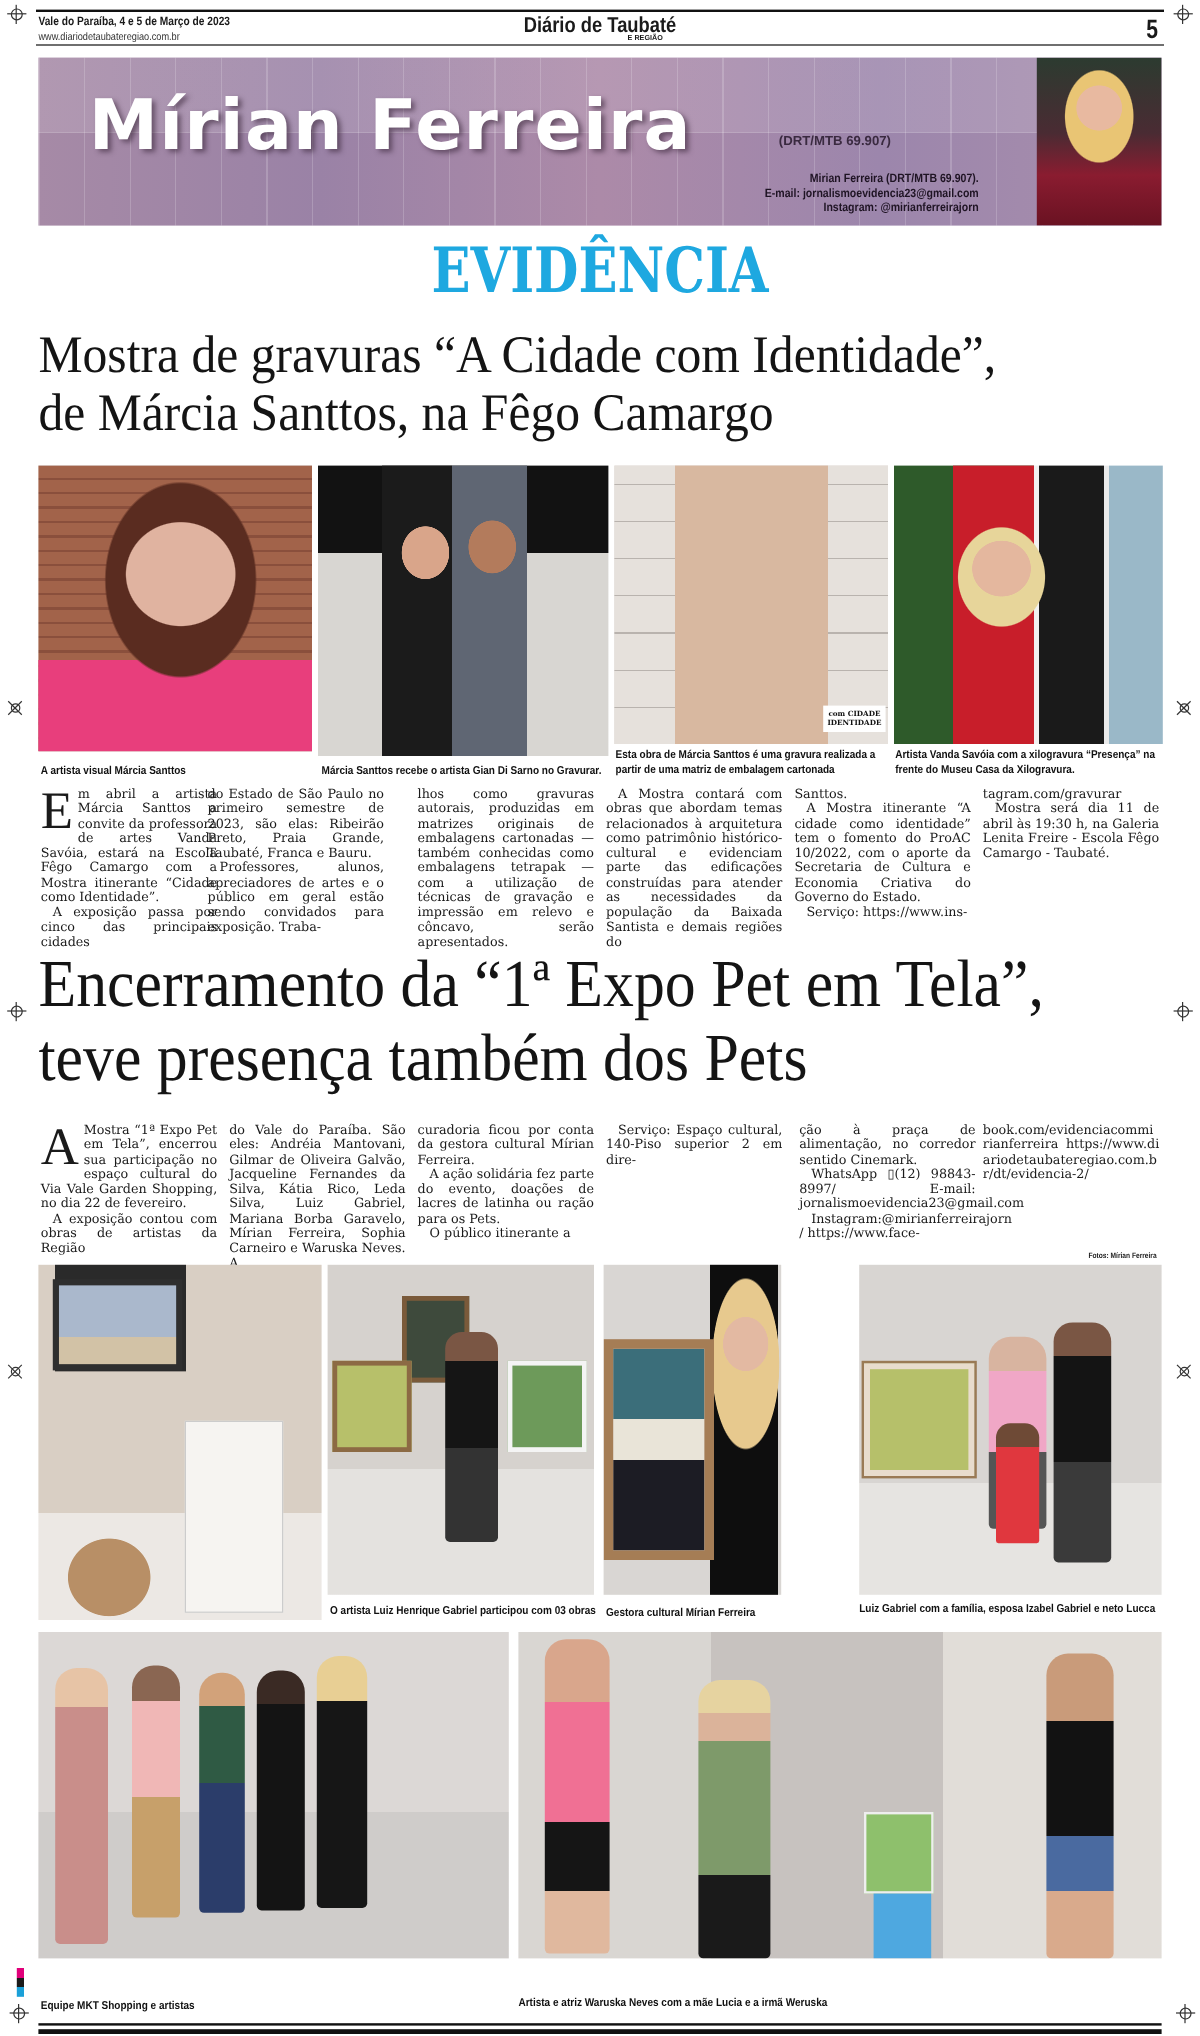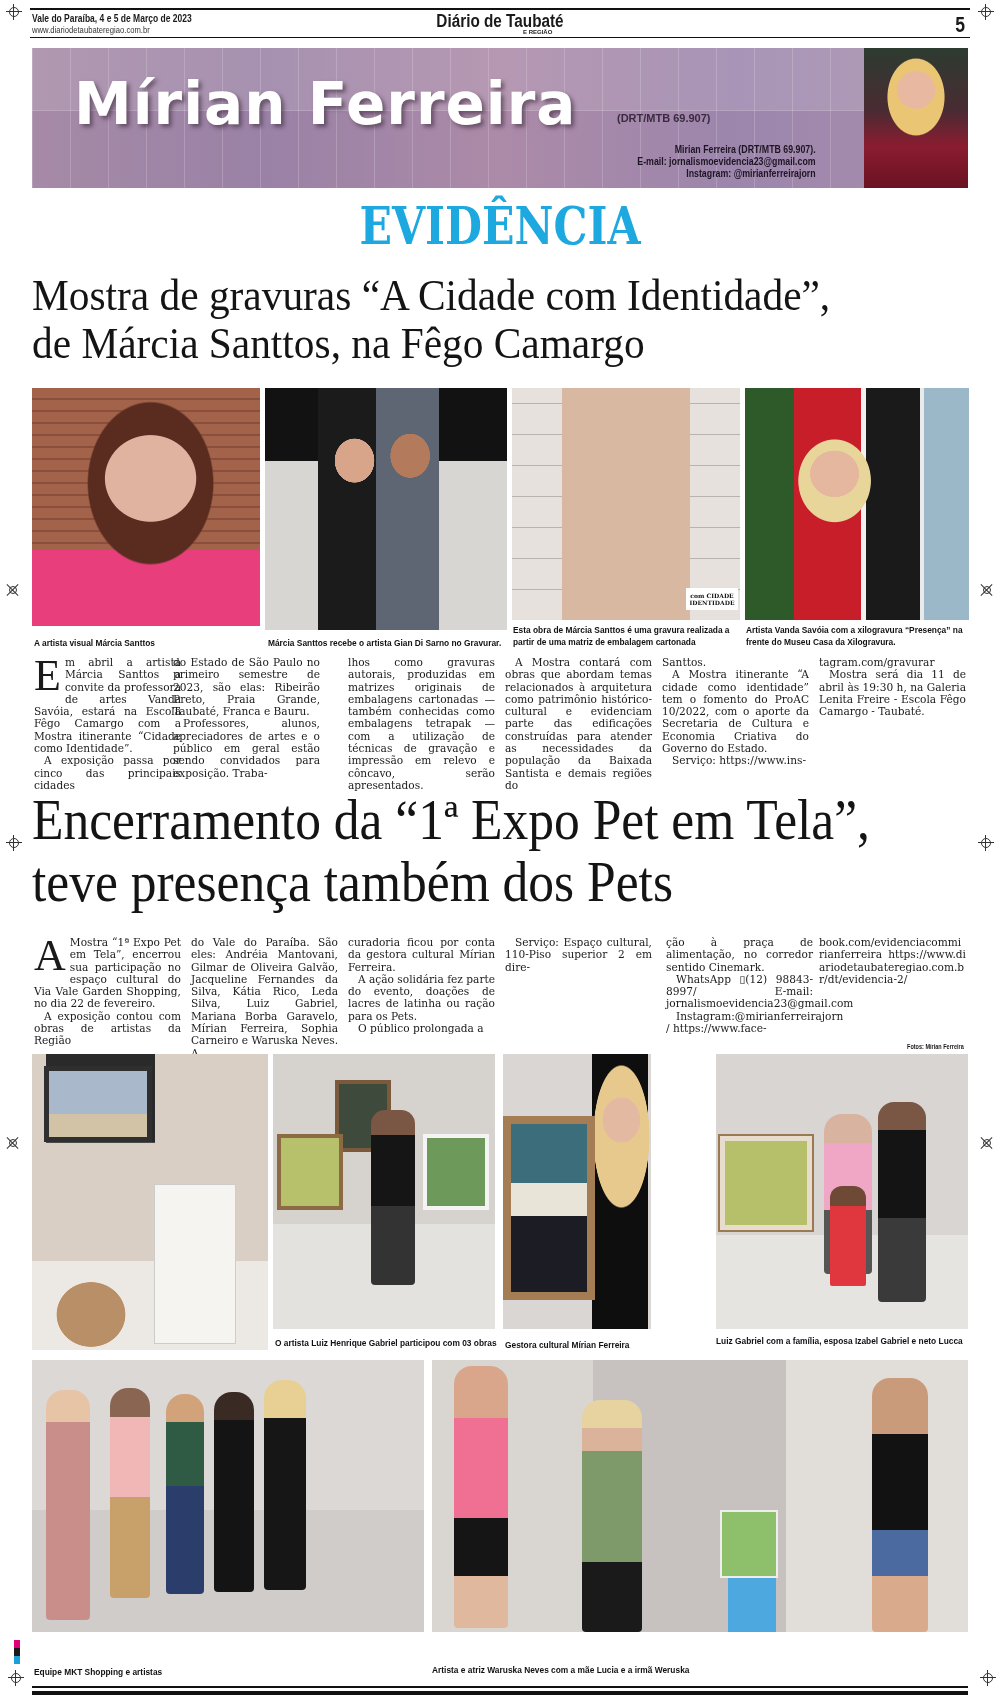--- a/index.html
+++ b/index.html
@@ -23,21 +23,21 @@
   .hdr-sub { position: absolute; left: 493px; top: 19px; font: bold 6px "Liberation Sans", sans-serif; }
   .hdr-page { position: absolute; right: 4px; top: 2px; font: bold 22px "Liberation Sans", sans-serif; transform: scaleX(0.8); }
 
   .banner { position: absolute; left: 32px; top: 48px; width: 936px; height: 140px;
     background:
       repeating-linear-gradient(90deg, rgba(255,255,255,0.18) 0 1px, transparent 1px 38px),
       linear-gradient(180deg, rgba(255,255,255,0.12) 0 62px, rgba(255,255,255,0.25) 62px 63px, transparent 63px),
       linear-gradient(90deg, #a68aa6 0%, #9a82a6 25%, #ac8aa8 50%, #9c86ac 75%, #a88eac 100%);
     overflow: hidden; }
   .banner-name { position: absolute; left: 42px; top: 22px; font: bold 58px "DejaVu Sans", sans-serif; color: #fff; letter-spacing: 1px; text-shadow: 3px 3px 4px rgba(60,40,60,0.6); text-align: center; }
-  .banner-reg { position: absolute; left: 570px; top: 64px; font: bold 11px "Liberation Sans", sans-serif; color: #3a2a40; padding-left: 15px; }
+  .banner-reg { position: absolute; left: 602px; top: 64px; font: bold 11px "Liberation Sans", sans-serif; color: #3a2a40; padding-left: 15px; }
   .banner-info { position: absolute; right: 152px; top: 96px; text-align: right; font: bold 10px/12px "Liberation Sans", sans-serif; color: #1f1424; transform: scaleX(0.88); transform-origin: right; }
   .banner-photo { position: absolute; right: 0; top: 0; width: 104px; height: 140px;
     background: radial-gradient(ellipse 30% 22% at 50% 30%, #e8b9a0 0 60%, transparent 62%),
                 radial-gradient(ellipse 45% 45% at 50% 35%, #e9c574 0 60%, transparent 62%),
                 linear-gradient(180deg, #2c3b30 0%, #4a2b33 45%, #8a1c30 70%, #6a1222 100%); }
 
   .kicker { position: absolute; left: 0; width: 1000px; top: 195px; text-align: center; font: bold 52px "DejaVu Serif", serif; color: #1ea8e0; transform: scaleX(0.82); }
 
   .headline { position: absolute; left: 32px; font-family: "Liberation Serif", serif; color: #141414; line-height: 1.1; }
   .h1 { top: 272px; font-size: 44px; transform: scaleX(0.94); transform-origin: left; }
@@ -224,24 +224,24 @@
     <span class="dropcap">A</span>
     <p>Mostra “1ª Expo Pet em Tela”, encerrou sua participação no espaço cultural do Via Vale Garden Shopping, no dia 22 de fevereiro.</p>
     <p class="para">A exposição contou com obras de artistas da Região</p>
   </div>
   <div class="col" style="left:157px;">
     <p>do Vale do Paraíba. São eles: Andréia Mantovani, Gilmar de Oliveira Galvão, Jacqueline Fernandes da Silva, Kátia Rico, Leda Silva, Luiz Gabriel, Mariana Borba Garavelo, Mírian Ferreira, Sophia Carneiro e Waruska Neves. A</p>
   </div>
   <div class="col" style="left:314px;">
     <p>curadoria ficou por conta da gestora cultural Mírian Ferreira.</p>
     <p class="para">A ação solidária fez parte do evento, doações de lacres de latinha ou ração para os Pets.</p>
-    <p class="para">O público prolongada a</p>
+    <p class="para">O público itinerante a</p>
   </div>
   <div class="col" style="left:471px;">
-    <p class="para">Serviço: Espaço cultural, 110-Piso superior 2 em dire-</p>
+    <p class="para">Serviço: Espaço cultural, 140-Piso superior 2 em dire-</p>
   </div>
   <div class="col" style="left:632px;">
     <p>ção à praça de alimentação, no corredor sentido Cinemark.</p>
     <p class="para">WhatsApp ▯(12) 98843-8997/ E-mail: jornalismoevidencia23@gmail.com</p>
     <p class="para">Instagram:@mirianferreirajorn / https://www.face-</p>
   </div>
   <div class="col" style="left:785px;">
     <p style="word-break:break-all;">book.com/evidenciacommirianferreira https://www.diariodetaubateregiao.com.br/dt/evidencia-2/</p>
   </div>
 </div>

